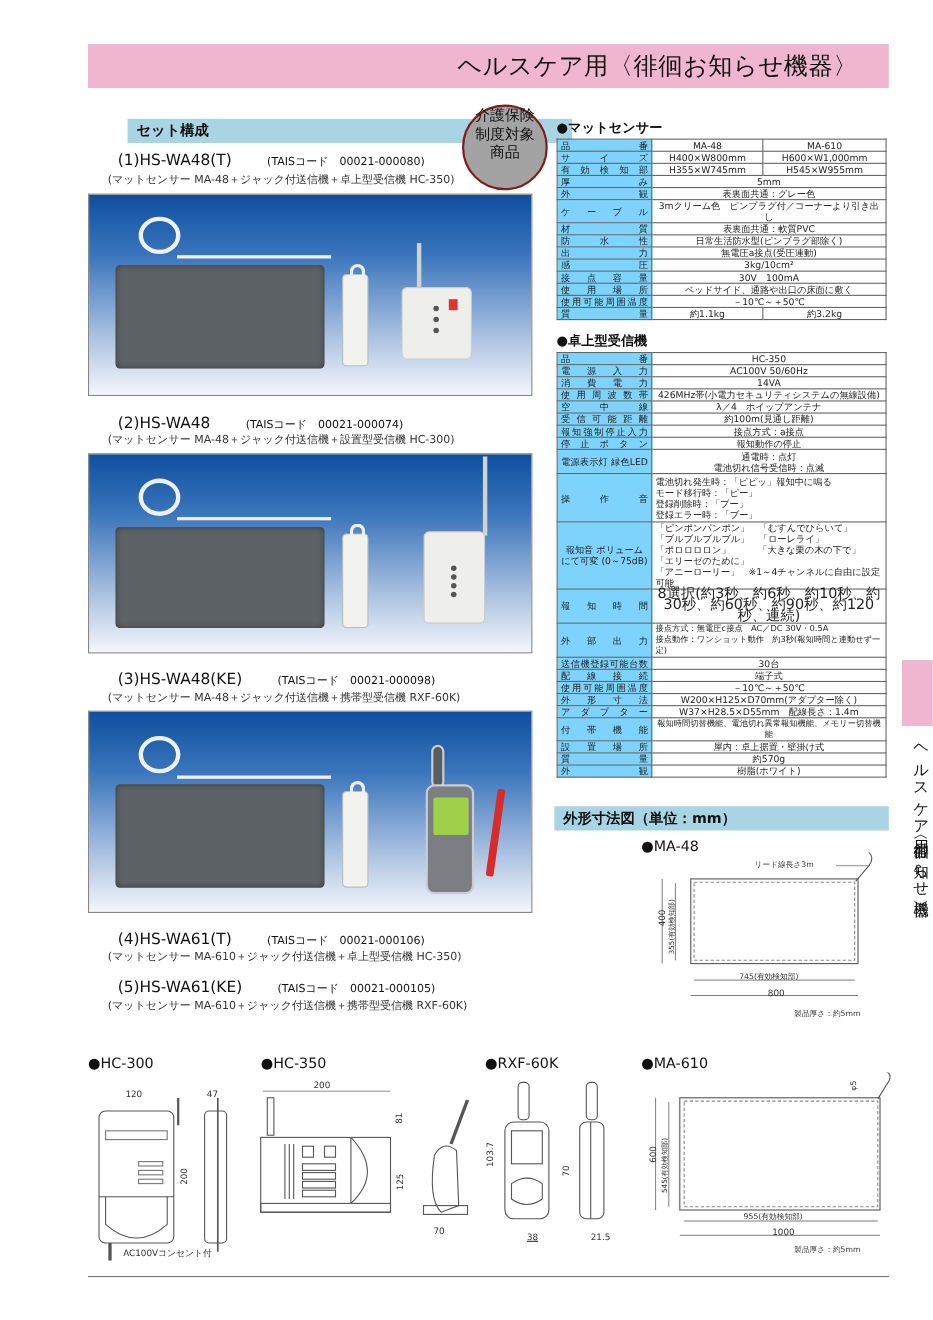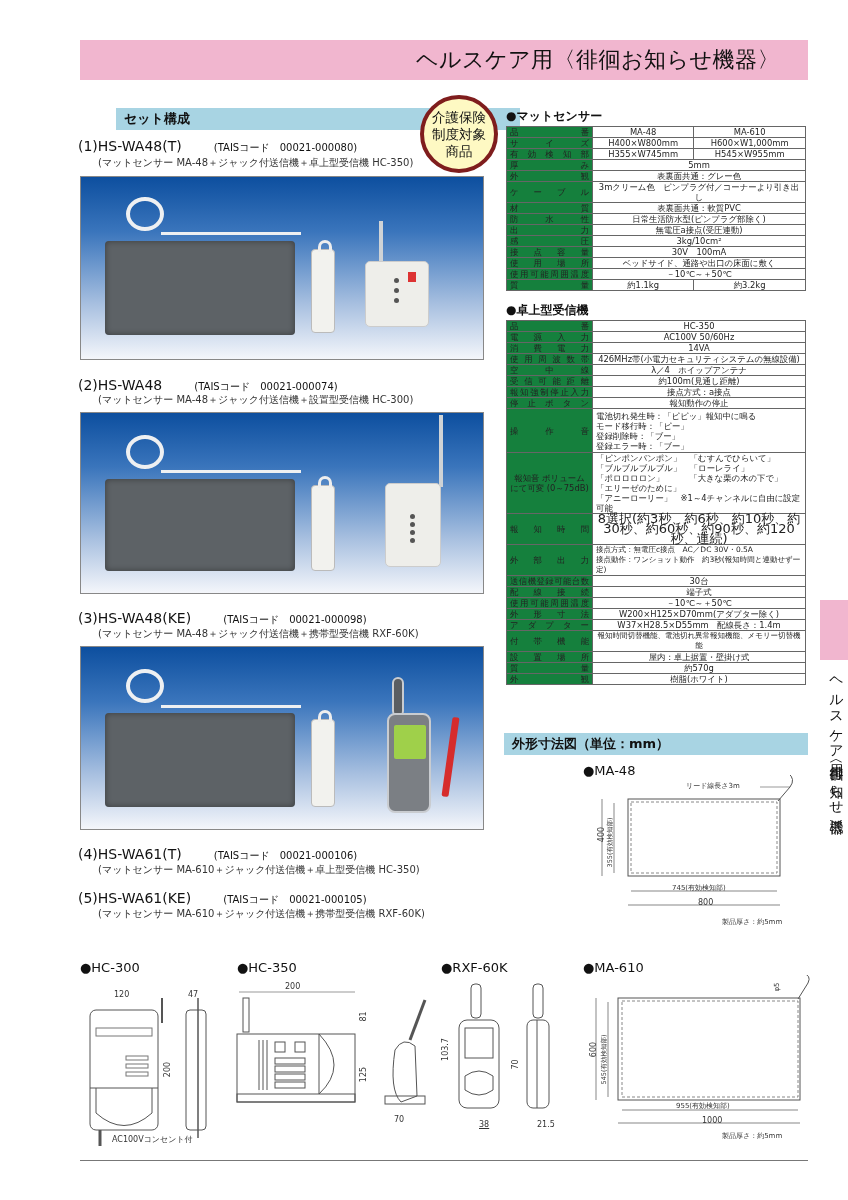--- a/index.html
+++ b/index.html
@@ -18,25 +18,25 @@
     writing-mode: vertical-rl; font-size: 14px; color: #111; letter-spacing: 1px;
   }
 
   .section-bar {
     position: absolute; height: 22px; background: #a8d4e3; display: flex; align-items: center; padding-left: 8px;
     font-size: 13px; font-weight: bold; color: #111;
   }
 
   .badge {
     position: absolute; left: 420px; top: 95px; width: 78px; height: 78px; border-radius: 50%;
-    border: 4px solid #7f1d1d; background: #fef9c3; display: flex; flex-direction: column; align-items: center; justify-content: center;
+    border: 2px solid #7f1d1d; background: #a3a3a3; display: flex; flex-direction: column; align-items: center; 
     font-size: 13.5px; line-height: 17px; color: #111; z-index: 3;
   }
 
-  .set-head { position: absolute; left: 78px; font-size: 13px; color: #111; }
+  .set-head { position: absolute; left: 107px; font-size: 13px; color: #111; }
   .set-head .model { font-size: 14px; margin-right: 28px; }
   .set-head .tais { font-size: 10px; }
   .set-sub { position: absolute; left: 98px; font-size: 10px; color: #333; }
 
   .photo {
     position: absolute; left: 80px; width: 404px; border: 1px solid #888;
     background: linear-gradient(to bottom, #0d4f9f 0%, #3a75bc 30%, #a8c0e0 70%, #f4f6fb 100%);
     overflow: hidden;
   }
   .mat { position: absolute; background: #5d6266; border-radius: 4px; box-shadow: inset 0 0 6px rgba(0,0,0,0.4); }
@@ -47,21 +47,21 @@
   .receiver { position: absolute; background: #eeeeea; border: 1px solid #ccc; border-radius: 5px; }
   .antenna { position: absolute; width: 4px; background: #cfd3d6; }
   .dot { position: absolute; width: 5px; height: 5px; border-radius: 50%; background: #555; }
   .handheld { position: absolute; background: #7b7f84; border-radius: 8px; border: 2px solid #c9ccd0; }
   .screen { position: absolute; background: #9fd04a; border-radius: 2px; }
   .strap { position: absolute; width: 7px; background: #d62c2c; border-radius: 2px; transform: rotate(8deg); }
 
   .tbl-title { position: absolute; font-size: 12px; font-weight: bold; color: #111; }
   table.spec { position: absolute; border-collapse: collapse; font-size: 8.4px; color: #222; }
   table.spec td { border: 1px solid #666; padding: 0 3px; height: 11px; line-height: 10px; }
-  table.spec td.lbl { background: #15803d; text-align: justify; text-align-last: justify; width: 86px; letter-spacing: 0px; }
+  table.spec td.lbl { background: #7dd3fc; text-align: justify; text-align-last: justify; width: 86px; letter-spacing: 0px; }
   table.spec td.val { text-align: center; }
   table.spec td.left { text-align: left; }
 
   .dim-title { position: absolute; font-size: 13px; color: #111; }
   .dim-box { position: absolute; }
   .dim-note { position: absolute; font-size: 7px; color: #333; }
   .dim-lbl { position: absolute; font-size: 8px; color: #333; }
 
   .footer-line { position: absolute; left: 80px; top: 1160px; width: 728px; height: 1px; background: #777; }
 </style>
@@ -250,20 +250,27 @@
         <td class="lbl">受信可能距離</td>
         <td class="val">約100m(見通し距離)</td>
       </tr>
   <tr>
         <td class="lbl">報知強制停止入力</td>
         <td class="val">接点方式：a接点</td>
       </tr>
   <tr>
         <td class="lbl">停止ボタン</td>
         <td class="val">報知動作の停止</td>
+      </tr>
+  <tr>
+        <td class="lbl" style="height:22px;">電源表示灯 緑色LED</td>
+        <td class="val">
+          <div>通電時：点灯</div>
+          <div>電池切れ信号受信時：点滅</div>
+        </td>
       </tr>
   <tr>
         <td class="lbl" style="height:44px;">操作音</td>
         <td class="left">
           <div>電池切れ発生時：「ピピッ」報知中に鳴る</div>
           <div>モード移行時：「ピー」</div>
           <div>登録削除時：「ブー」</div>
           <div>登録エラー時：「ブー」</div>
         </td>
       </tr>

